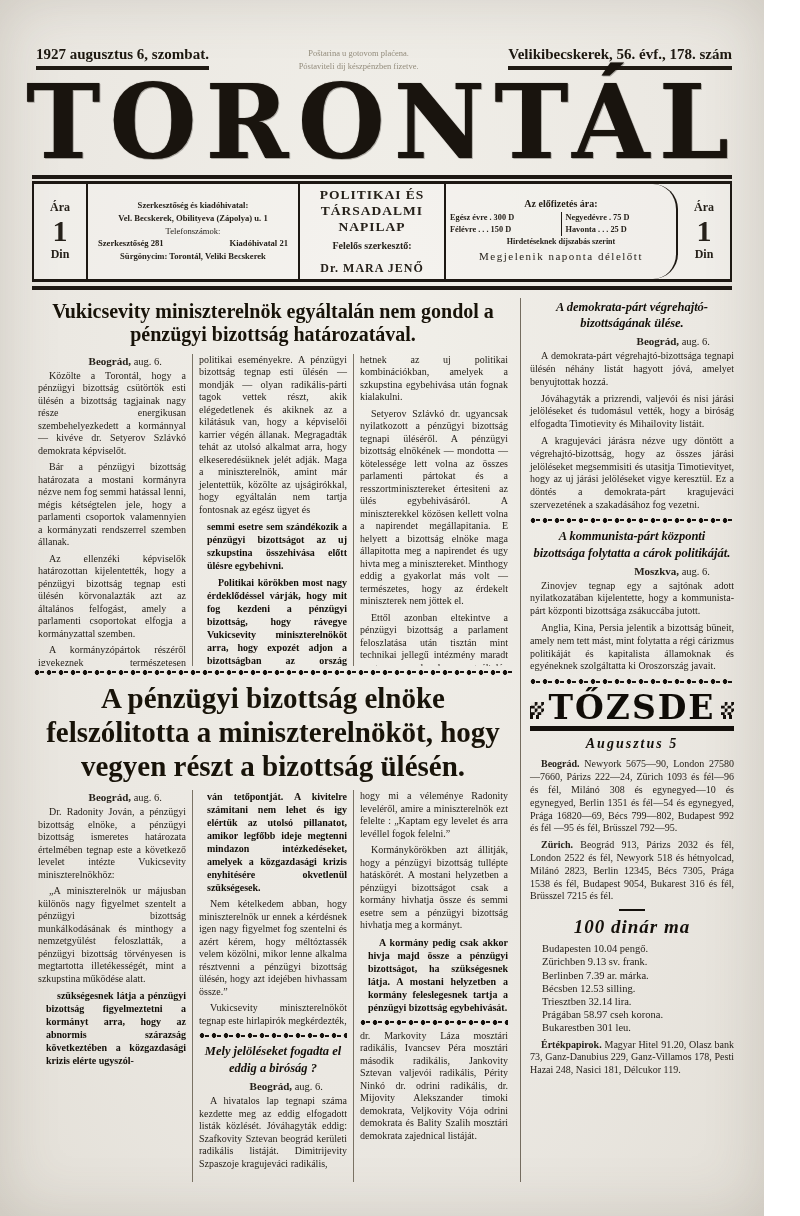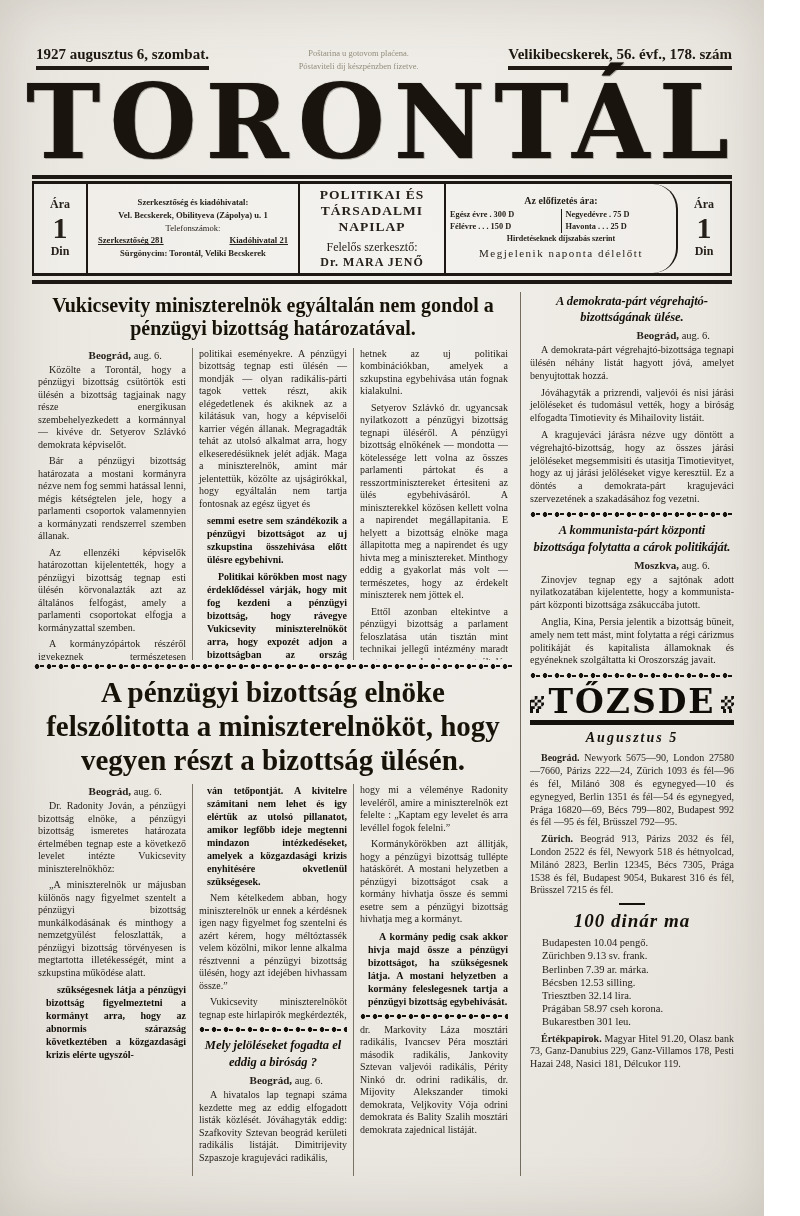--- a/index.html
+++ b/index.html
@@ -24,24 +24,24 @@
   .rule-thick{height:4px;background:#1d1813;margin:4px 32px 0;}
   
   .infobar{display:flex;border:2px solid #1d1813;border-top-width:3px;border-bottom-width:3px;margin:2px 32px 0;background:rgba(255,255,255,.25);}
   .ib{border-right:2px solid #1d1813;display:flex;flex-direction:column;justify-content:center;text-align:center;padding:3px 4px;}
   .ib:last-child{border-right:none;}
   .ib-price{width:44px;}
   .ib-price .lbl{font-weight:bold;font-size:12px;}
   .ib-price .num{font-weight:bold;font-size:30px;line-height:1.05;}
   .ib-office{width:202px;font-size:8.6px;line-height:1.5;}
   .ib-office .b{font-weight:bold;}
-  .ib-office .two{display:flex;justify-content:space-between;padding:0 6px;font-weight:bold;text-decoration:underline;}
+  .ib-office .two{display:flex;justify-content:space-between;padding:0 6px;font-weight:bold;}
   .ib-paper{flex:1;}
   .ib-paper .ptype{font-weight:bold;font-size:13.5px;letter-spacing:1px;margin-bottom:5px;}
-  .ib-paper .ped{font-size:12px;margin-bottom:0;}
+  .ib-paper .ped{font-size:10px;margin-bottom:10px;font-weight:bold;}
   .ib-paper .pname{font-weight:bold;font-size:12px;letter-spacing:1px;}
   .ib-sub{width:222px;font-size:8.3px;line-height:1.45;border-radius:25px;}
   .ib-sub .t{font-weight:bold;font-size:10px;}
   .ib-sub .prow{display:flex;justify-content:center;gap:4px;font-weight:bold;}
   .ib-sub .prow .c{width:48%;text-align:left;white-space:nowrap;}
   .ib-sub .sep{border-left:1px solid #1d1813;padding-left:4px;}
   .ib-sub .hird{font-weight:bold;font-size:8px;}
   .ib-sub .megj{font-weight:normal;font-size:11px;letter-spacing:1.5px;margin-top:1px;}
   
   .main{display:flex;margin:8px 30px 0 32px;}

